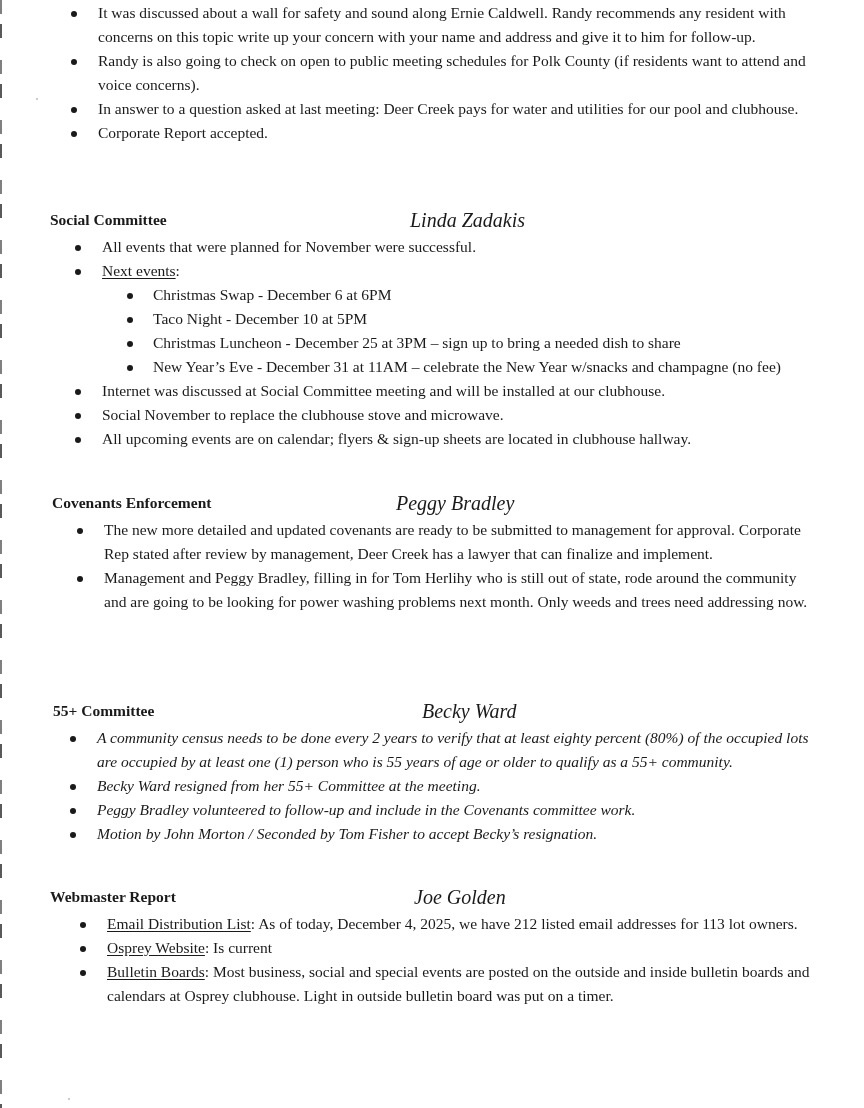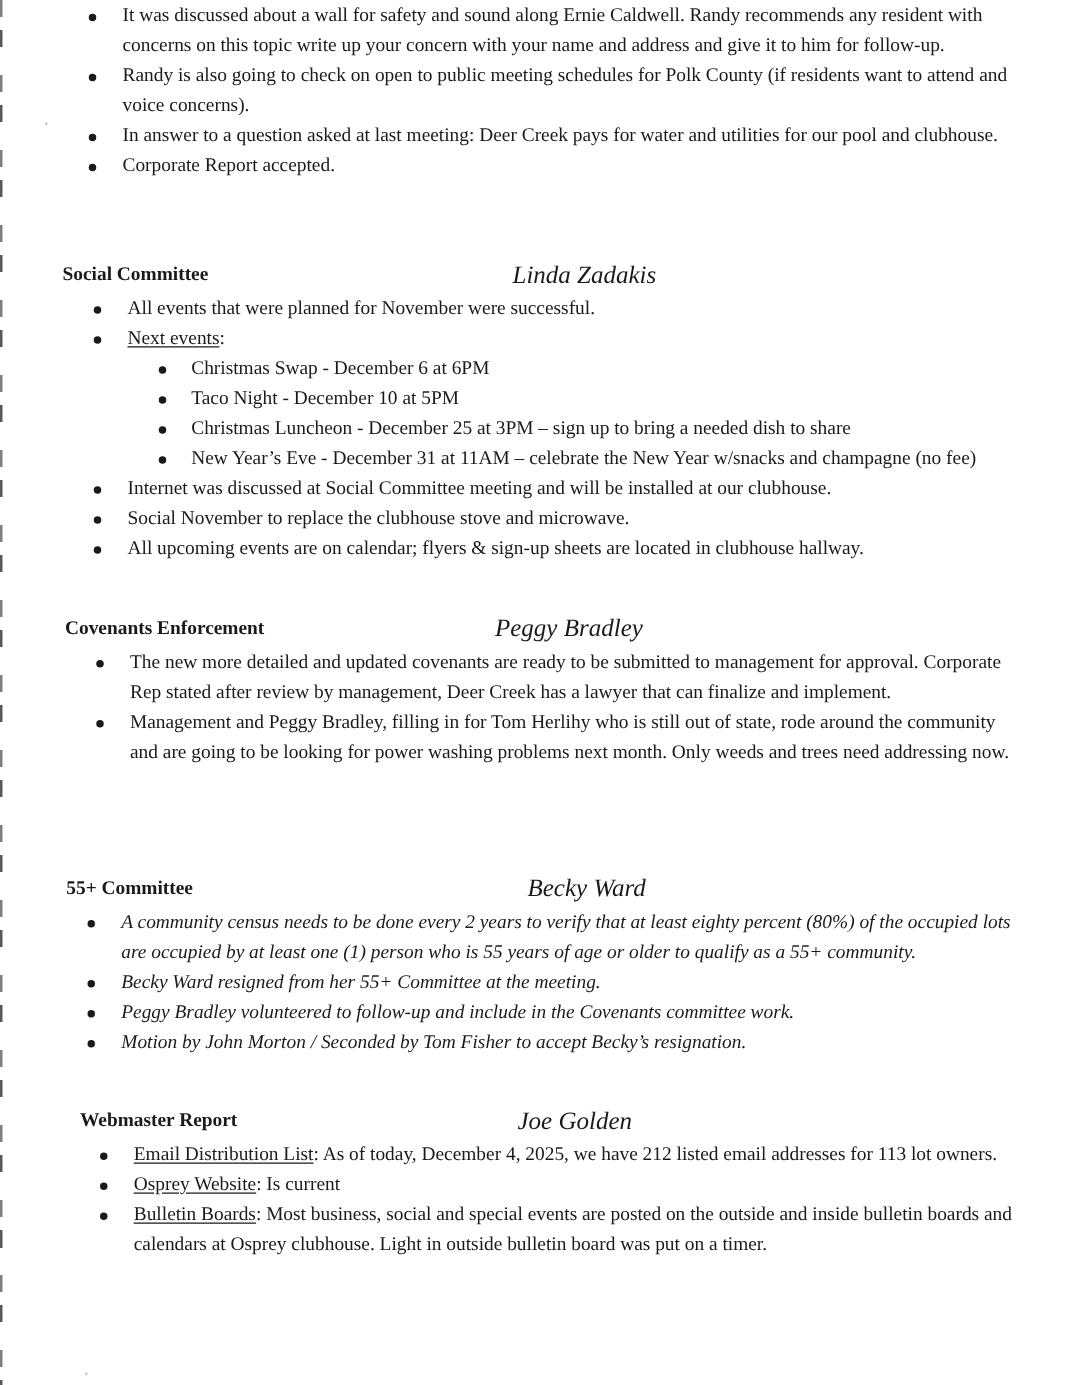--- a/index.html
+++ b/index.html
@@ -77,21 +77,21 @@
     <ul class="b" style="margin-left:97px;width:712px;font-style:italic;">
       <li><span>A community census needs to be done every 2 years to verify that at least eighty percent (80%) of the occupied lots are occupied by at least one (1) person who is 55 years of age or older to qualify as a 55+ community.</span></li>
       <li><span>Becky Ward resigned from her 55+ Committee at the meeting.</span></li>
       <li><span>Peggy Bradley volunteered to follow-up and include in the Covenants committee work.</span></li>
       <li><span>Motion by John Morton / Seconded by Tom Fisher to accept Becky’s resignation.</span></li>
     </ul>
   </div>
 
   <div class="section" style="top:888px;">
     <div class="sec-head">
-      <span class="sec-title" style="left:64px;">Webmaster Report</span>
+      <span class="sec-title" style="left:50px;">Webmaster Report</span>
       <span class="sec-person" style="left:414px;">Joe Golden</span>
     </div>
     <ul class="b" style="margin-left:107px;width:716px;">
       <li><span class="u">Email Distribution List</span><span>:  As of today, December 4, 2025, we have 212 listed email addresses for 113 lot owners.</span></li>
       <li><span class="u">Osprey Website</span><span>:  Is current</span></li>
       <li><span class="u">Bulletin Boards</span><span>:  Most business, social and special events are posted on the outside and inside bulletin boards and calendars at Osprey clubhouse.  Light in outside bulletin board was put on a timer.</span></li>
     </ul>
   </div>
 
 </div>

